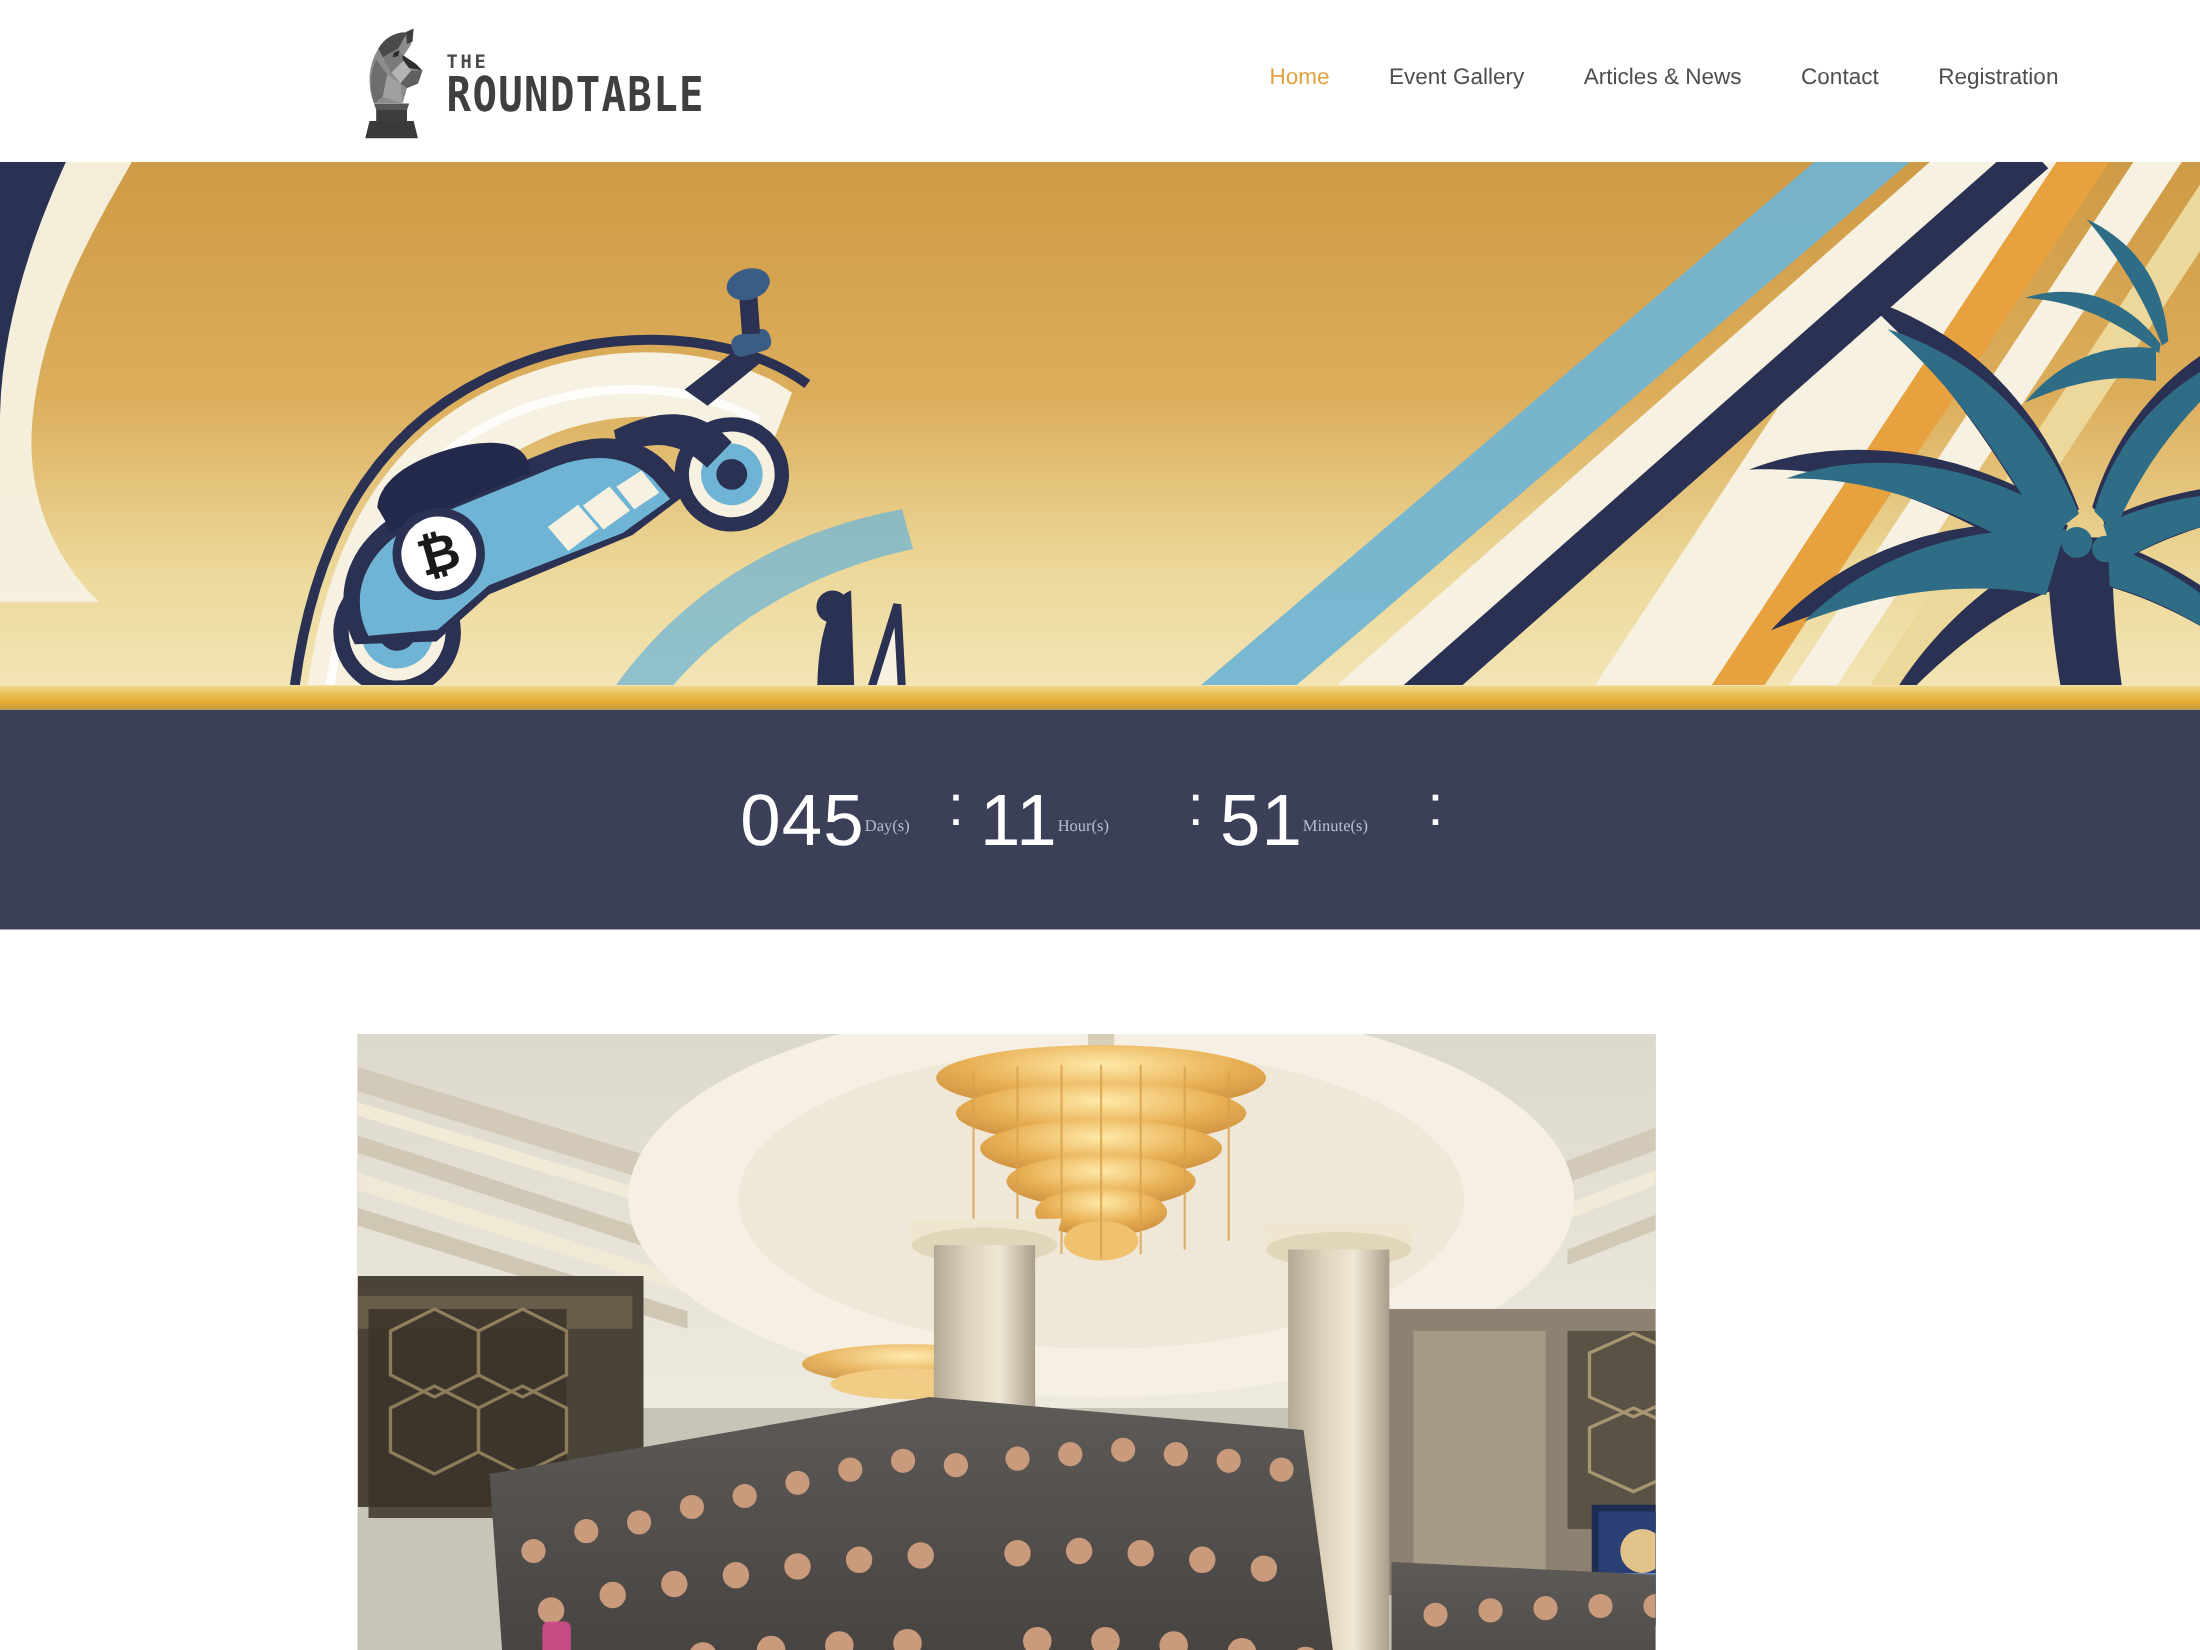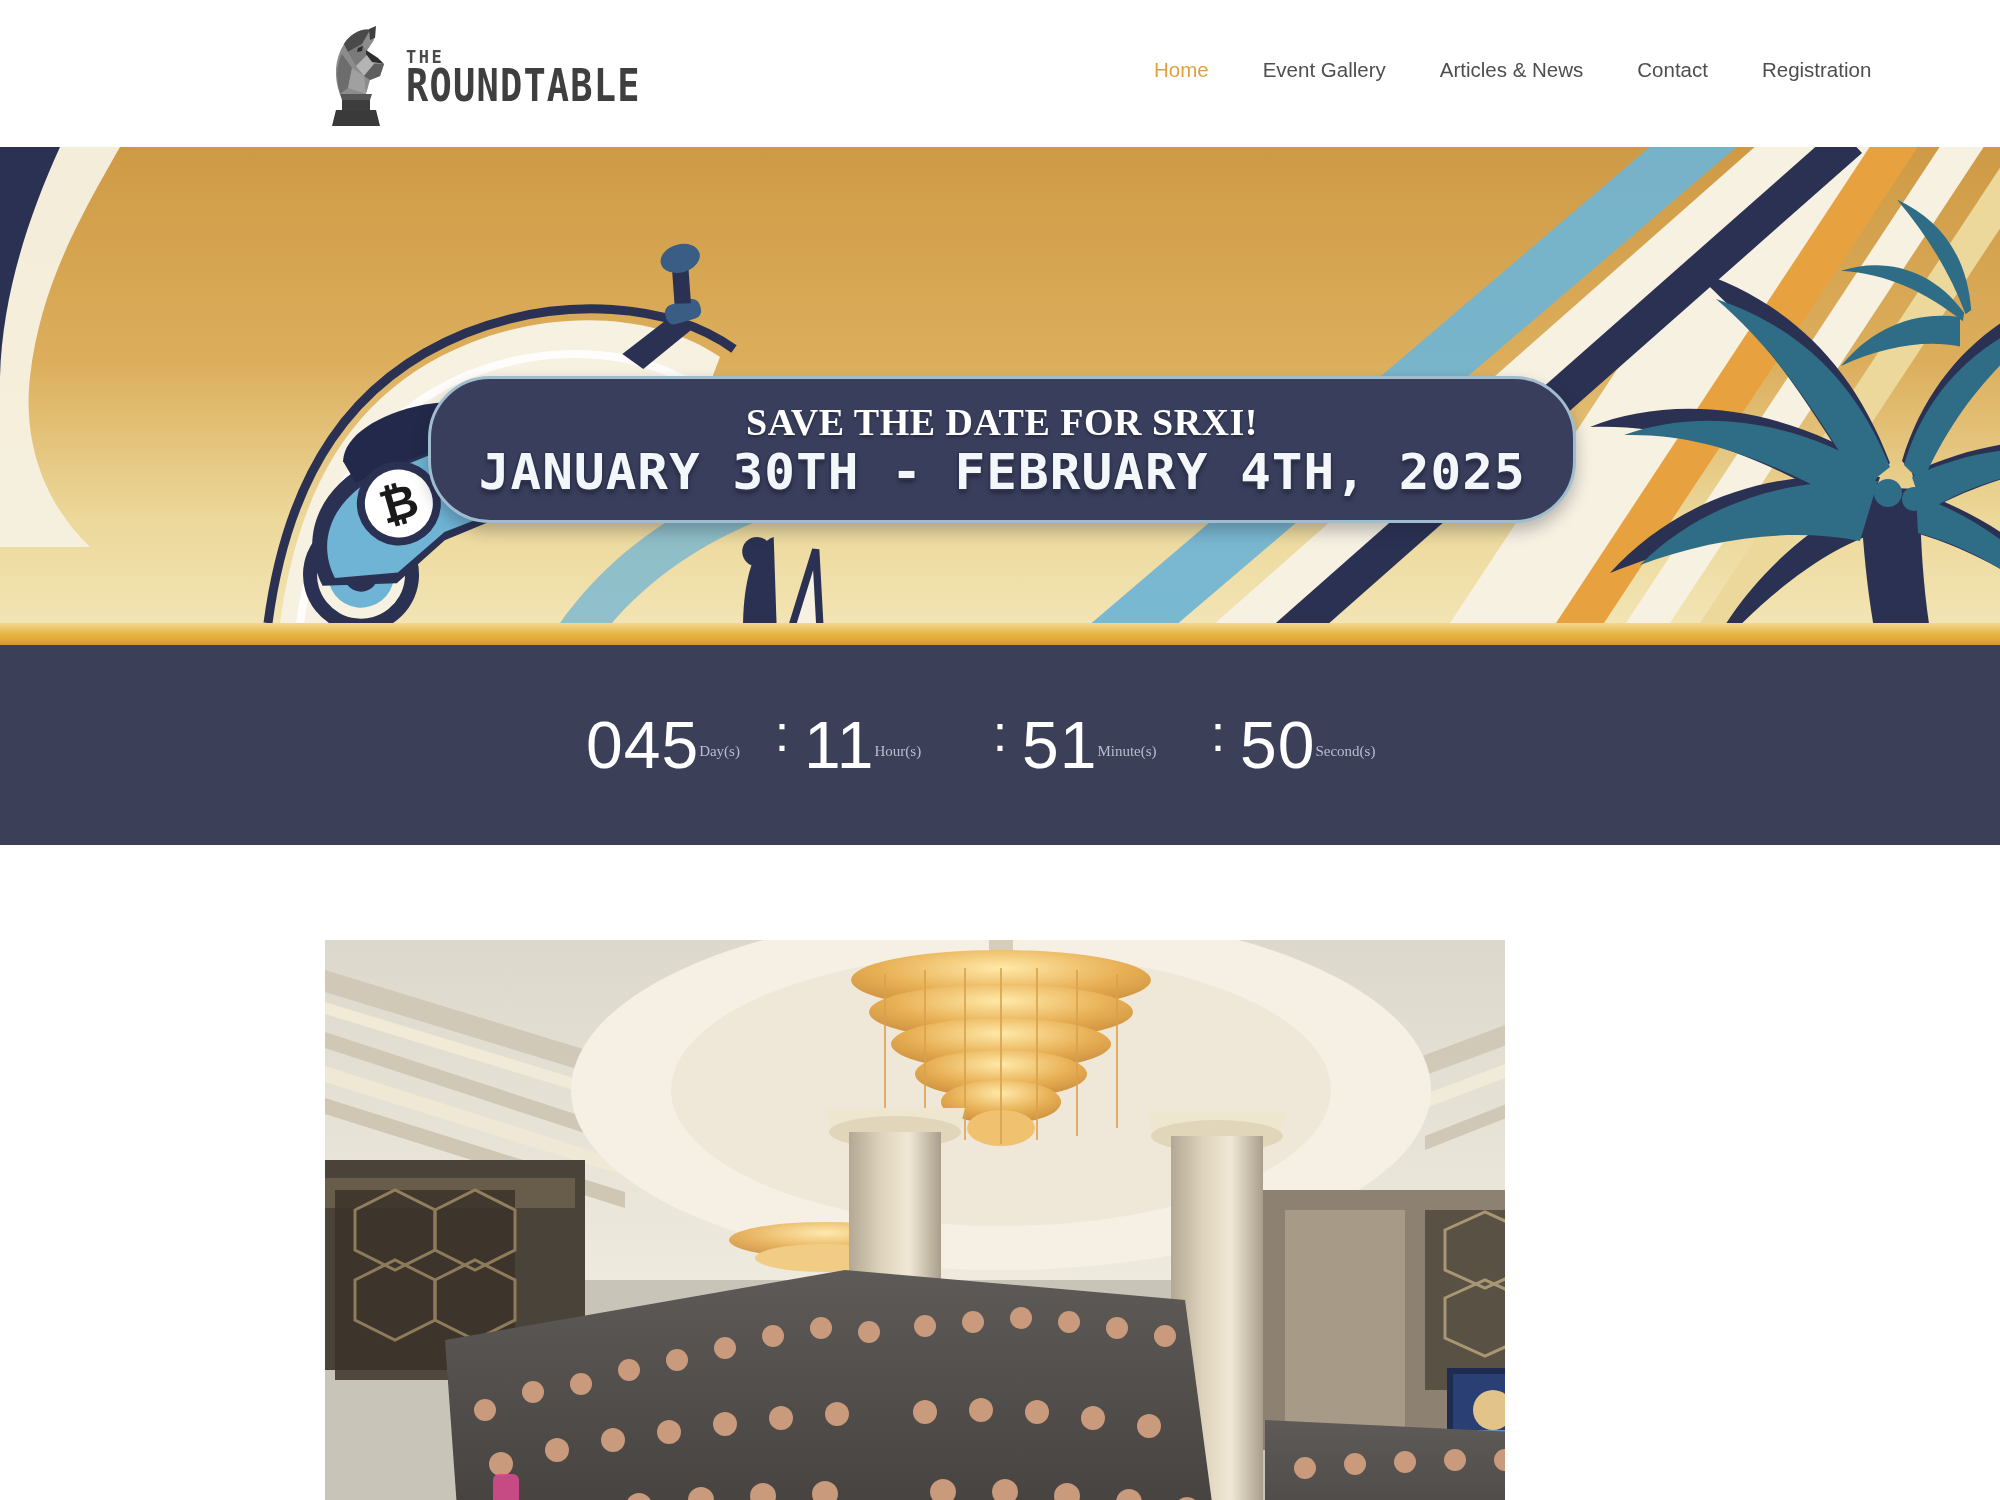--- a/index.html
+++ b/index.html
@@ -264,24 +264,20 @@
           <path d="M0 0 C-70 -10 -130 20 -170 70 C-110 42 -50 32 0 42 Z"></path>
           <path d="M6 -6 C-40 -70 -110 -86 -170 -66 C-104 -62 -50 -36 4 6 Z"></path>
           <path d="M16 -10 C10 -90 -30 -140 -90 -168 C-46 -116 -14 -62 8 -4 Z"></path>
         </g>
 
         <path d="M560 476 C620 392 710 336 820 316 L830 352 C736 372 660 420 612 476 Z" fill="#6fb4d4" opacity="0.75"></path>
       </g>
     </svg>
   </div>
 
-  <div class="date-card">
-    <div class="date-card-line1">SAVE THE DATE FOR SRXI!</div>
-    <div class="date-card-line2">JANUARY 30TH - FEBRUARY 4TH, 2025</div>
-  </div>
 
 </div>
 
 <div class="hero-strip"></div>
 
 <div class="countdown-band">
   <div class="countdown-inner">
 
     <div class="cd-unit">
       <div class="cd-value">045</div>
@@ -297,24 +293,20 @@
 
     <div class="cd-sep">:</div>
 
     <div class="cd-unit">
       <div class="cd-value">51</div>
       <div class="cd-label">Minute(s)</div>
     </div>
 
     <div class="cd-sep">:</div>
 
-    <div class="cd-unit">
-      <div class="cd-value">50</div>
-      <div class="cd-label">Second(s)</div>
-    </div>
 
   </div>
 </div>
 
 <div class="photo-section">
   <div class="group-photo">
     <svg class="photo-svg" viewBox="0 0 1353 760" preserveAspectRatio="none">
       <defs>
         <linearGradient id="ceil" x1="0" y1="0" x2="0" y2="1">
           <stop offset="0%" stop-color="#ddd8cc"></stop>

